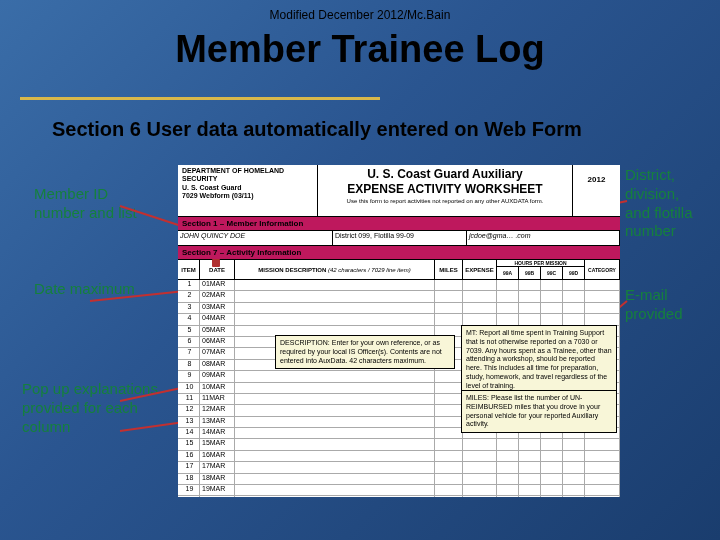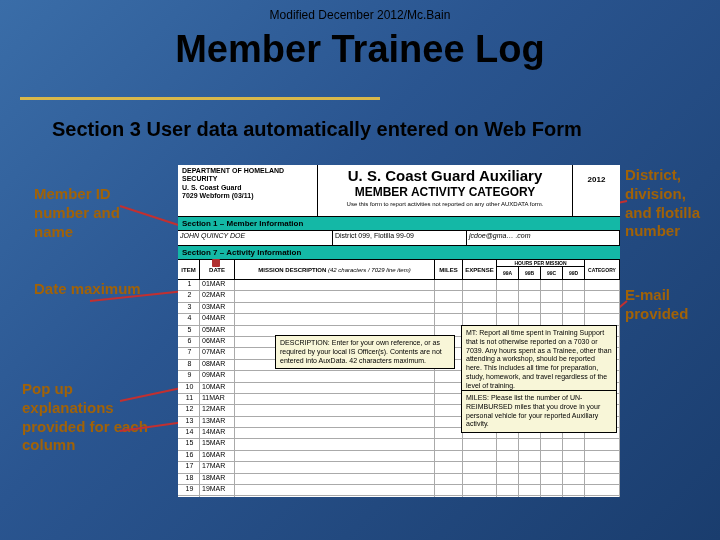--- a/index.html
+++ b/index.html
@@ -37,22 +37,22 @@
     position: absolute;
     top: 118px;
     left: 52px;
     right: 30px;
     color: #000;
     font-weight: bold;
     font-size: 20px;
   }
   .lbl {
     position: absolute;
-    color: #a16207;
-    font-weight: bold;
+    color: #15803d;
+    font-weight: normal;
     font-size: 15px;
     line-height: 1.25;
   }
   .lbl-l1 { left: 34px; top: 185px; width: 110px; }
   .lbl-l2 { left: 34px; top: 280px; width: 110px; }
   .lbl-l3 { left: 22px; top: 380px; width: 140px; }
   .lbl-r1 { right: 15px; top: 166px; width: 80px; }
   .lbl-r2 { right: 15px; top: 286px; width: 80px; }
 
   .form-area {
@@ -63,26 +63,26 @@
     height: 332px;
     background: #fff;
     overflow: hidden;
     font-size: 8px;
   }
   .form-area * { font-family: Arial, sans-serif; }
 
   .hdr-row { display: flex; height: 52px; border-bottom: 1px solid #000; }
   .hdr-left { width: 140px; border-right: 1px solid #000; padding: 2px 4px; font-weight: bold; font-size: 7px; line-height: 1.2; }
   .hdr-mid  { flex: 1; text-align: center; padding: 2px 4px; }
-  .hdr-mid .aux { font-weight: bold; font-size: 15px; }
+  .hdr-mid .aux { font-weight: bold; font-size: 12px; }
   .hdr-mid .ws  { font-weight: bold; font-size: 12px; margin-top: 1px; }
   .hdr-mid .sub { font-size: 6px; margin-top: 2px; }
   .hdr-right { width: 48px; border-left: 1px solid #000; text-align: center; font-weight: bold; font-size: 8px; padding-top: 10px; }
 
-  .sec-band { background: #14b8a6; font-weight: bold; font-size: 8px; padding: 2px 4px; border-bottom: 1px solid #000; }
+  .sec-band { background: #be185d; font-weight: bold; font-size: 8px; padding: 2px 4px; border-bottom: 1px solid #000; }
 
   .member-row { display: flex; height: 15px; border-bottom: 1px solid #000; }
   .member-row .cell { border-right: 1px solid #000; padding: 1px 2px; font-size: 7px; white-space: nowrap; overflow: hidden; }
   .cell-name { width: 155px; font-style: italic; }
   .cell-df   { width: 134px; }
   .cell-mail { flex: 1; border-right: none; font-style: italic; }
 
   .col-head-row { display: flex; height: 20px; border-bottom: 1px solid #000; font-size: 6px; font-weight: bold; text-align: center; }
   .col-head-row .ch { border-right: 1px solid #000; display: flex; align-items: center; justify-content: center; }
   .ch-item { width: 22px; }
@@ -130,23 +130,23 @@
     border-top: 4px solid transparent;
     border-bottom: 4px solid transparent;
   }
 </style>
 </head>
 <body>
 
 <div class="modified">Modified December 2012/Mc.Bain</div>
 <div class="page-title">Member Trainee Log</div>
 <div class="yellow-line"></div>
-<div class="section-title">Section 3 User data automatically entered on Web Form</div>
-
-<div class="lbl lbl-l1">Member ID number and name</div>
+<div class="section-title">Section 6 User data automatically entered on Web Form</div>
+
+<div class="lbl lbl-l1">Member ID number and list</div>
 <div class="lbl lbl-l2">Date maximum</div>
 <div class="lbl lbl-l3">Pop up explanations provided for each column</div>
 <div class="lbl lbl-r1">District, division, and flotilla number</div>
 <div class="lbl lbl-r2">E-mail provided</div>
 
 <div class="arrow" style="left:120px; top:205px; width:75px; transform:rotate(18deg);"></div>
 <div class="arrow" style="left:90px;  top:300px; width:110px; transform:rotate(-6deg);"></div>
 <div class="arrow" style="left:120px; top:400px; width:130px; transform:rotate(-12deg);"></div>
 <div class="arrow" style="left:120px; top:430px; width:250px; transform:rotate(-8deg);"></div>
 <div class="arrow" style="left:627px; top:200px; width:145px; transform:rotate(168deg);"></div>
@@ -154,21 +154,21 @@
 
 <div class="form-area">
   <div class="hdr-row">
     <div class="hdr-left">
       <div>DEPARTMENT OF HOMELAND SECURITY</div>
       <div>U. S. Coast Guard</div>
       <div>7029 Webform (03/11)</div>
     </div>
     <div class="hdr-mid">
       <div class="aux">U. S. Coast Guard Auxiliary</div>
-      <div class="ws">MEMBER ACTIVITY CATEGORY</div>
+      <div class="ws">EXPENSE ACTIVITY WORKSHEET</div>
       <div class="sub">Use this form to report activities not reported on any other AUXDATA form.</div>
     </div>
     <div class="hdr-right">2012</div>
   </div>
 
   <div class="sec-band">Section 1 – Member Information</div>
 
   <div class="member-row">
     <div class="cell cell-name">JOHN QUINCY DOE</div>
     <div class="cell cell-df">District 099, Flotilla 99-09</div>

